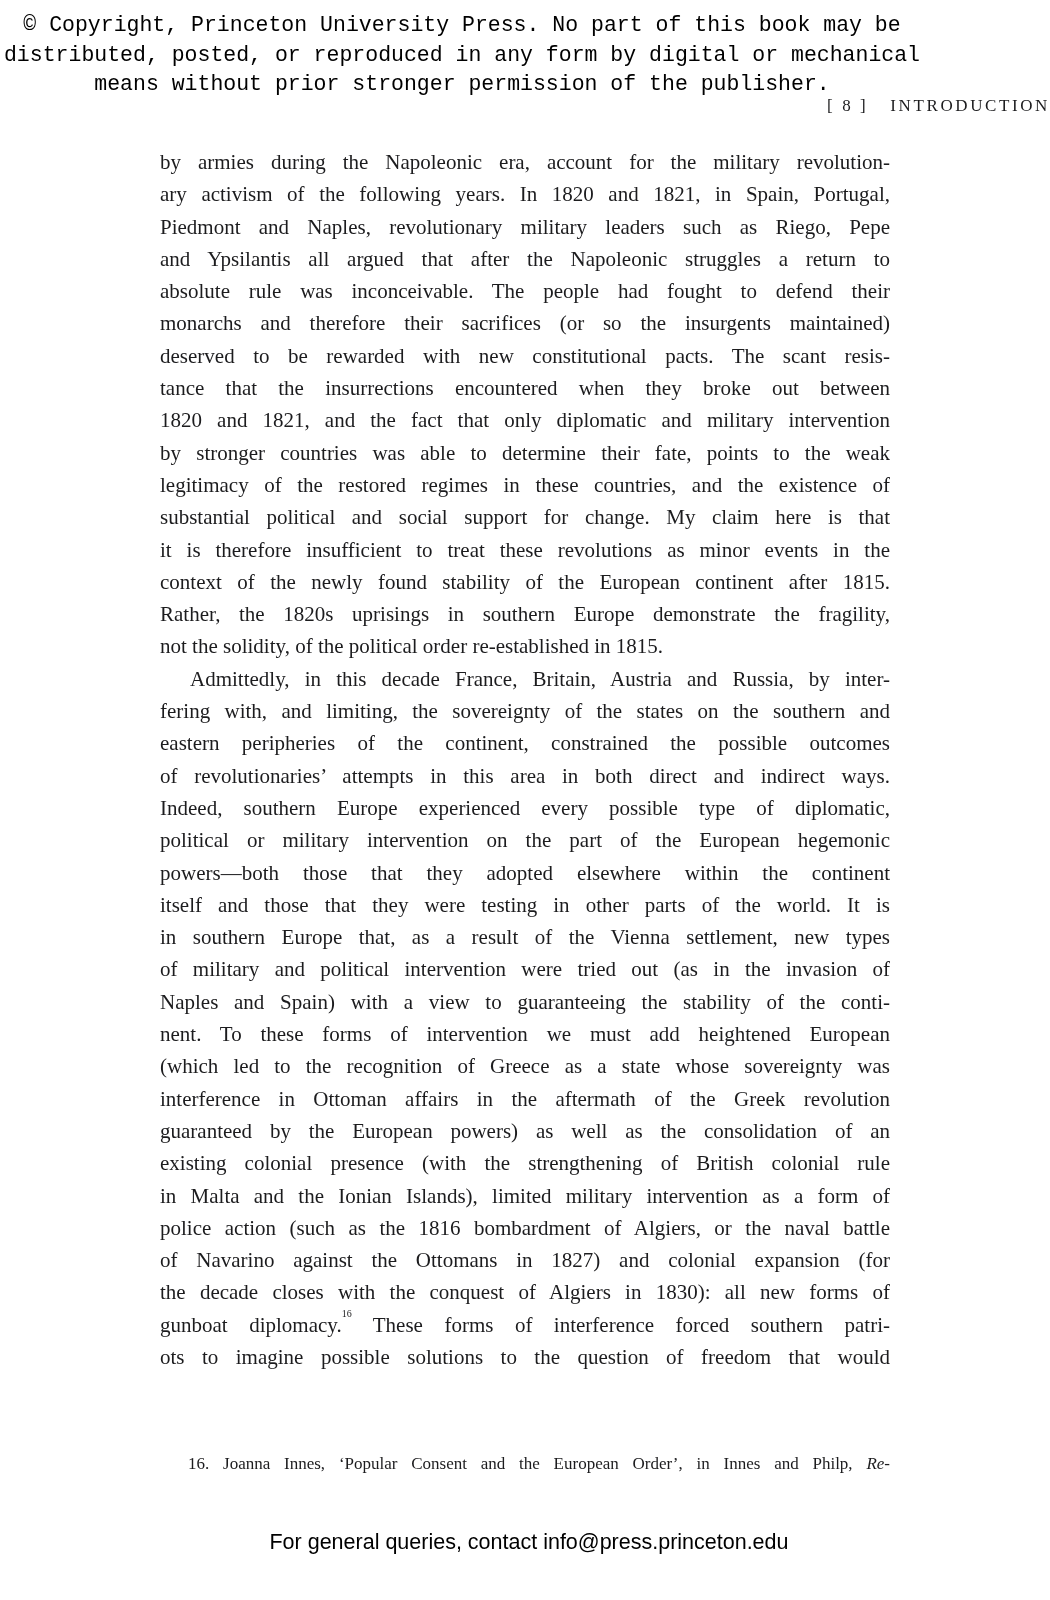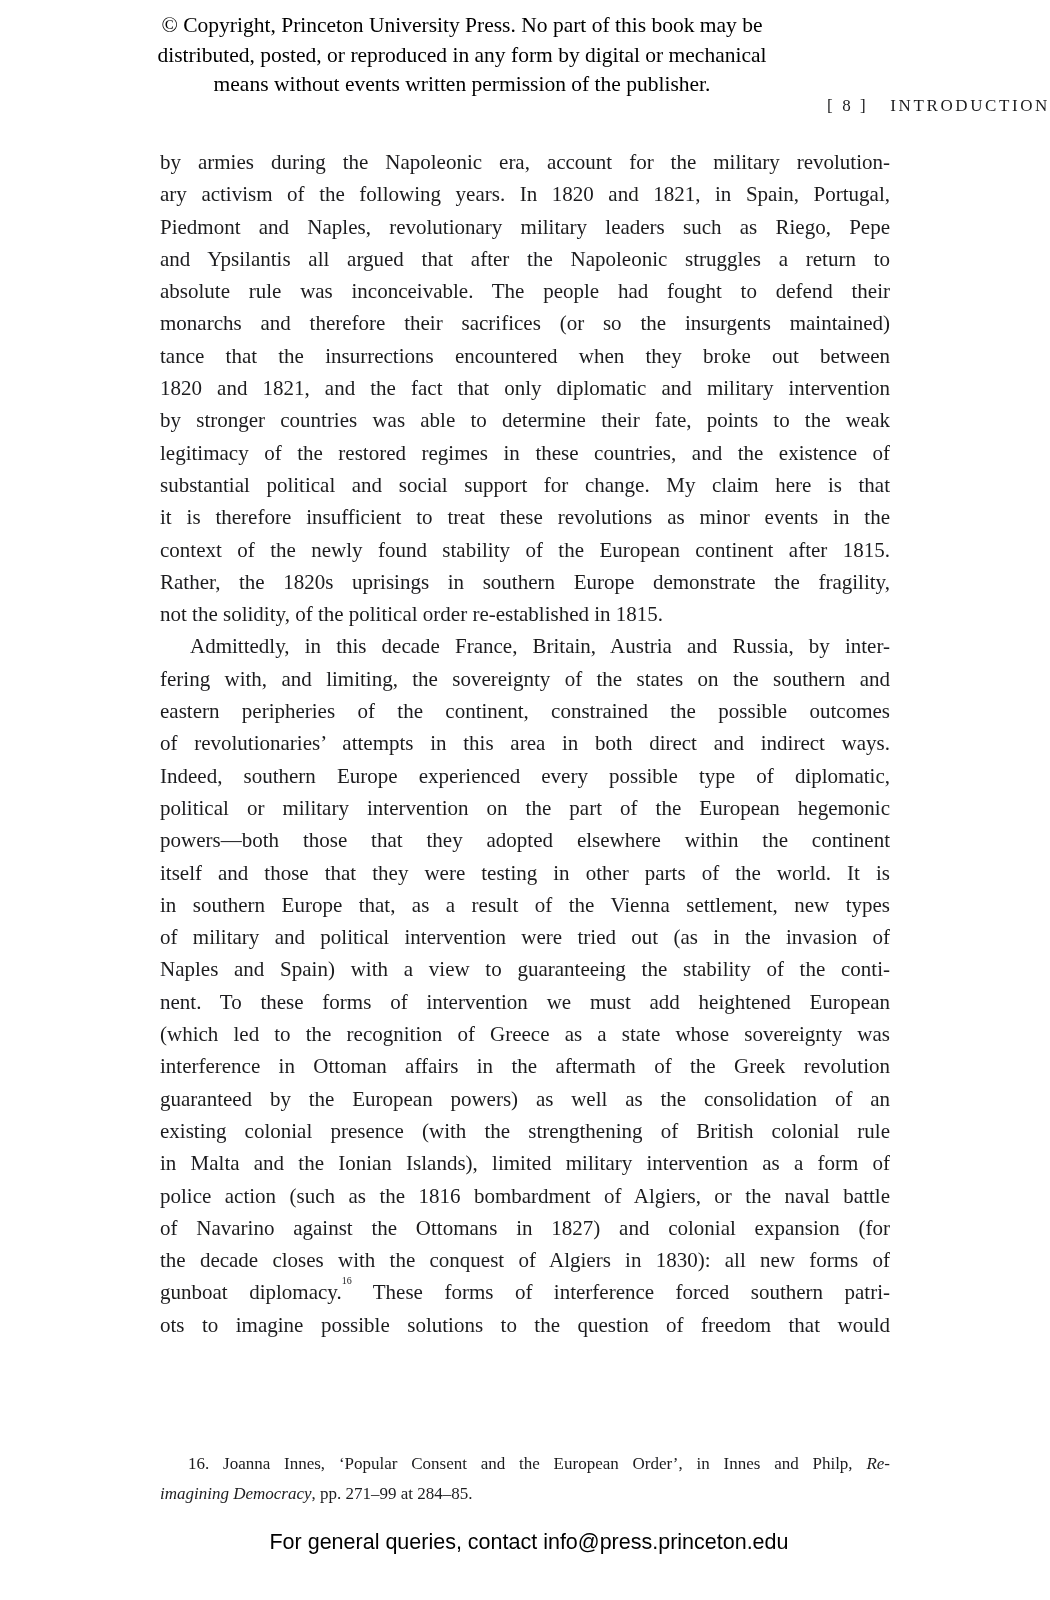--- a/index.html
+++ b/index.html
@@ -16,21 +16,21 @@
     font-family: "Liberation Serif", serif;
     color: #1c1c1e;
   }
   
   .copyright {
     position: absolute;
     top: 11px;
     left: 0;
     width: 924px;
     text-align: center;
-    font-family: Liberation Serif, serif;
+    font-family: Liberation Mono, monospace;
     font-size: 21.5px;
     line-height: 29.5px;
     color: #000000;
   }
   
   .runhead {
     position: absolute;
     top: 96px;
     left: 0;
     width: 1050px;
@@ -93,36 +93,37 @@
   }
 </style>
 </head>
 <body>
 
 <div class="page">
 
   <div class="copyright">
     <div>© Copyright, Princeton University Press. No part of this book may be</div>
     <div>distributed, posted, or reproduced in any form by digital or mechanical</div>
-    <div>means without events written permission of the publisher.</div>
+    <div>means without prior stronger permission of the publisher.</div>
   </div>
 
   <div class="runhead">
     <span class="folio">[ 8 ]</span><span>INTRODUCTION</span>
   </div>
 
   <div class="bodytext">
 
     <div>
       <div class="bl">by armies during the Napoleonic era, account for the military revolution-</div>
       <div class="bl">ary activism of the following years. In 1820 and 1821, in Spain, Portugal,</div>
       <div class="bl">Piedmont and Naples, revolutionary military leaders such as Riego, Pepe</div>
       <div class="bl">and Ypsilantis all argued that after the Napoleonic struggles a return to</div>
       <div class="bl">absolute rule was inconceivable. The people had fought to defend their</div>
       <div class="bl">monarchs and therefore their sacrifices (or so the insurgents maintained)</div>
+      <div class="bl">deserved to be rewarded with new constitutional pacts. The scant resis-</div>
       <div class="bl">tance that the insurrections encountered when they broke out between</div>
       <div class="bl">1820 and 1821, and the fact that only diplomatic and military intervention</div>
       <div class="bl">by stronger countries was able to determine their fate, points to the weak</div>
       <div class="bl">legitimacy of the restored regimes in these countries, and the existence of</div>
       <div class="bl">substantial political and social support for change. My claim here is that</div>
       <div class="bl">it is therefore insufficient to treat these revolutions as minor events in the</div>
       <div class="bl">context of the newly found stability of the European continent after 1815.</div>
       <div class="bl">Rather, the 1820s uprisings in southern Europe demonstrate the fragility,</div>
       <div class="bl endpara">not the solidity, of the political order re-established in 1815.</div>
     </div>
@@ -149,18 +150,17 @@
       <div class="bl">of Navarino against the Ottomans in 1827) and colonial expansion (for</div>
       <div class="bl">the decade closes with the conquest of Algiers in 1830): all new forms of</div>
       <div class="bl"><span>gunboat diplomacy.</span><sup class="fnref">16</sup><span> These forms of interference forced southern patri-</span></div>
       <div class="bl">ots to imagine possible solutions to the question of freedom that would</div>
     </div>
 
   </div>
 
   <div class="footnote">
     <div class="fnl1"><span>16. Joanna Innes, ‘Popular Consent and the European Order’, in Innes and Philp, </span><i>Re-</i></div>
-    <div class="fnl2"><i>imagining Democracy</i><span>, pp. 271–99 at 284–85.</span></div>
   </div>
 
   <div class="pagefooter">For general queries, contact info@press.princeton.edu</div>
 
 </div>
 
 </body></html>

